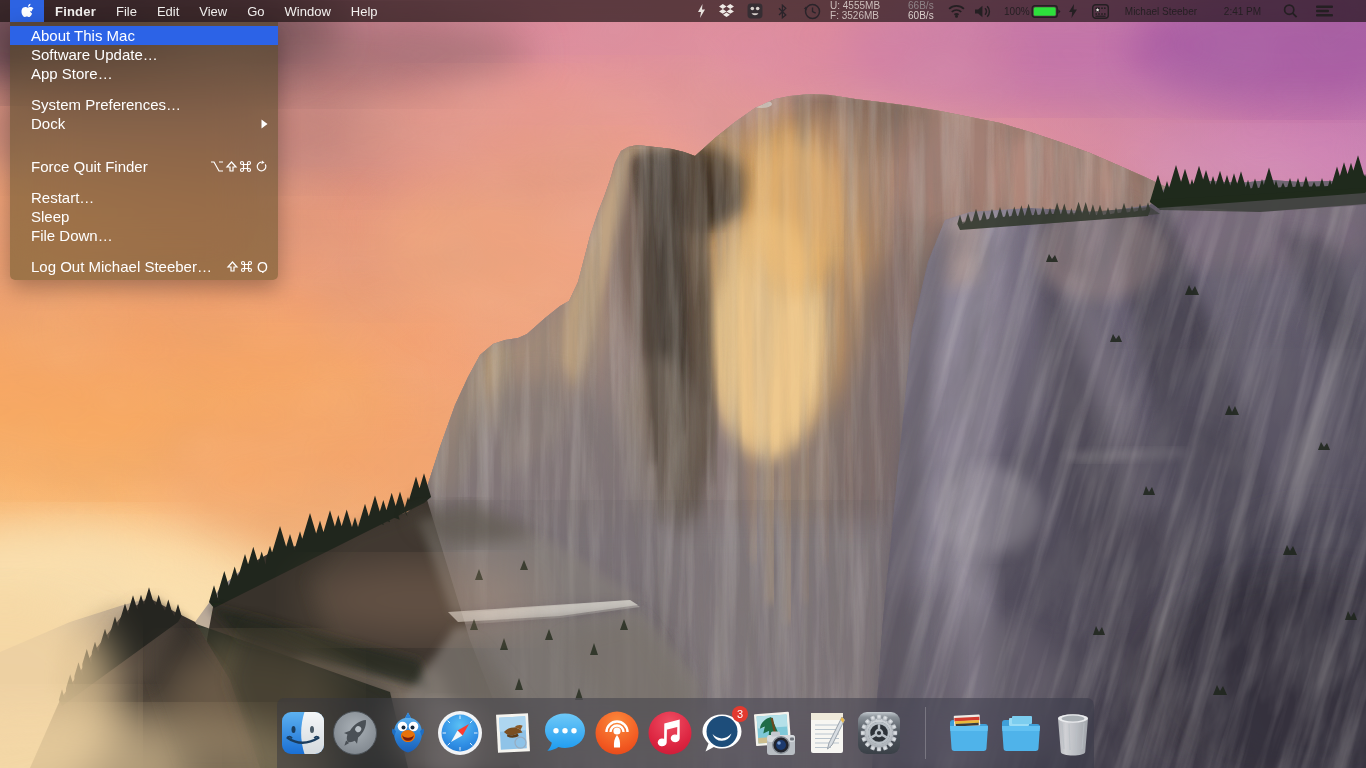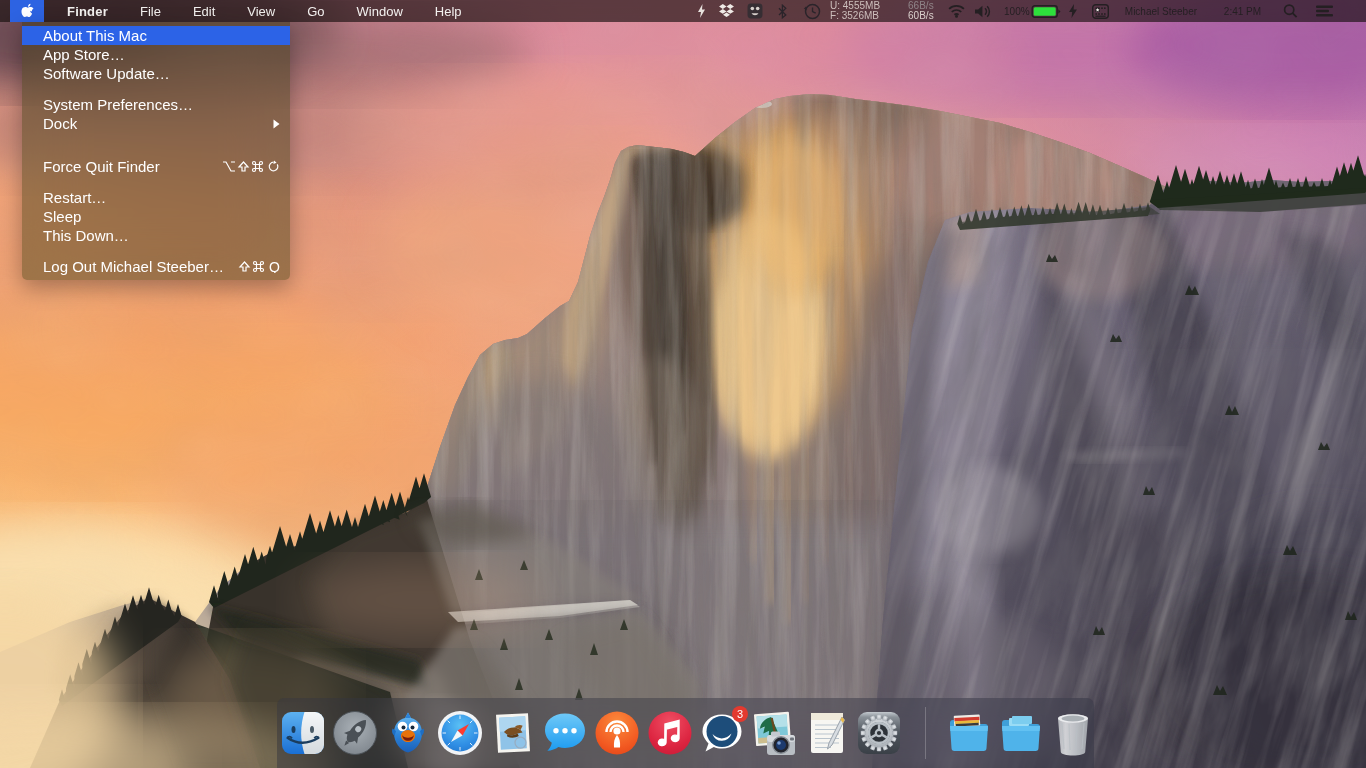--- a/index.html
+++ b/index.html
@@ -2,31 +2,31 @@
 <html><head>
 <meta charset="utf-8">
 <style>
   html,body{margin:0;padding:0;width:1366px;height:768px;overflow:hidden;background:#000;
     font-family:"Liberation Sans",sans-serif;-webkit-font-smoothing:antialiased;}
   #stage{position:relative;width:1366px;height:768px;overflow:hidden;}
   #wall{position:absolute;left:0;top:0;width:1366px;height:768px;}
   
   #menubar{position:absolute;left:0;top:0;width:1366px;height:22px;
     background:rgba(22,16,15,0.66);backdrop-filter:blur(24px) saturate(1.45);
-    display:flex;align-items:center;font-size:13px;color:#fff;gap:12px;}
+    display:flex;align-items:center;font-size:13px;color:#fff;}
   #applebox{width:34px;height:22px;margin-left:10px;background:#2d63e2;
     display:flex;align-items:center;justify-content:center;}
   .mitem{padding:0 10px;color:#f3f1ef;}
   .mitem.bold{font-weight:bold;padding:0 10px;margin-left:1px;letter-spacing:0.2px;}
   #mright{position:absolute;right:12px;top:0;height:22px;display:flex;align-items:center;}
   .sicon{display:flex;align-items:center;justify-content:center;}
   .stext{font-size:10px;line-height:10.5px;color:#cdbfbc;text-align:left;}
   .dark{color:#241f22;font-size:10px;}
   
-  #ddmenu{position:absolute;left:22px;top:22px;width:268px;
+  #ddmenu{position:absolute;left:10px;top:22px;width:268px;
     background:rgba(56,60,18,0.44);backdrop-filter:blur(30px) saturate(1.05);
     border-radius:0 0 5px 5px;padding:4px 0;font-size:15px;color:#ffffff;
     box-shadow:0 8px 22px rgba(0,0,0,0.3);}
   .dd{height:19px;line-height:19px;padding-left:21px;position:relative;white-space:nowrap;}
   .dd.hl{background:#2c63e7;}
   .ddgap{height:12px;}
   .ddright{position:absolute;right:10px;top:0;height:19px;display:flex;align-items:center;}
   
   #dock{position:absolute;left:277px;top:698px;width:817px;height:70px;
     background:rgba(50,53,66,0.44);backdrop-filter:blur(20px) saturate(1.3);
@@ -500,22 +500,22 @@
               <rect x="0" y="4.8" width="13" height="2.4" rx="1"></rect>
               <rect x="0" y="9.1" width="17" height="2.4" rx="1"></rect>
             </g>
           </svg>
         </span>
   </div>
 </div>
 
 <div id="ddmenu">
   <div class="dd hl">About This Mac</div>
+  <div class="dd">Software Update…</div>
   <div class="dd">App Store…</div>
-  <div class="dd">Software Update…</div>
   <div class="ddgap"></div>
   <div class="dd">System Preferences…</div>
   <div class="dd">Dock<span class="ddright">
           <svg width="7" height="10" viewBox="0 0 7 10">
             <path fill="#fff" d="M0.5 0.5 L6.5 5 L0.5 9.5 Z"></path>
           </svg>
         </span></div>
   <div class="ddgap"></div>
   <div class="ddgap"></div>
   <div class="dd">Force Quit Finder<span class="ddright">
@@ -525,21 +525,21 @@
     <path d="M20 7 h-3 l4.5-5 4.5 5 h-3 v4 h-3 Z"></path>
     <path d="M33.5 4.5 h4 v4 h-4 Z M33.5 4.5 v-1.5 a1.5 1.5 0 1 0 -1.5 1.5 Z M37.5 4.5 v-1.5 a1.5 1.5 0 1 1 1.5 1.5 Z M33.5 8.5 v1.5 a1.5 1.5 0 1 1 -1.5-1.5 Z M37.5 8.5 v1.5 a1.5 1.5 0 1 0 1.5-1.5 Z"></path>
     <path d="M51.5 2.2 a4.3 4.3 0 1 0 3.8 2.2"></path>
               <path d="M52 0.5 l2.6 2.2 -3.2 1.4" fill="#fff" stroke="none"></path>
     </g>
           </svg>
         </span></div>
   <div class="ddgap"></div>
   <div class="dd">Restart…</div>
   <div class="dd">Sleep</div>
-  <div class="dd">This Down…</div>
+  <div class="dd">File Down…</div>
   <div class="ddgap"></div>
   <div class="dd">Log Out Michael Steeber…<span class="ddright">
     <svg width="44" height="13" viewBox="0 0 44 13">
             <g fill="none" stroke="#fff" stroke-width="1.2">
     <path d="M7 7 h-3 l4.5-5 4.5 5 h-3 v4 h-3 Z"></path>
     <path d="M20.5 4.5 h4 v4 h-4 Z M20.5 4.5 v-1.5 a1.5 1.5 0 1 0 -1.5 1.5 Z M24.5 4.5 v-1.5 a1.5 1.5 0 1 1 1.5 1.5 Z M20.5 8.5 v1.5 a1.5 1.5 0 1 1 -1.5-1.5 Z M24.5 8.5 v1.5 a1.5 1.5 0 1 0 1.5-1.5 Z"></path>
     </g>
             <text x="33" y="11.5" font-size="14" fill="#fff" font-family="Liberation Sans">Q</text>
           </svg>
         </span></div>

